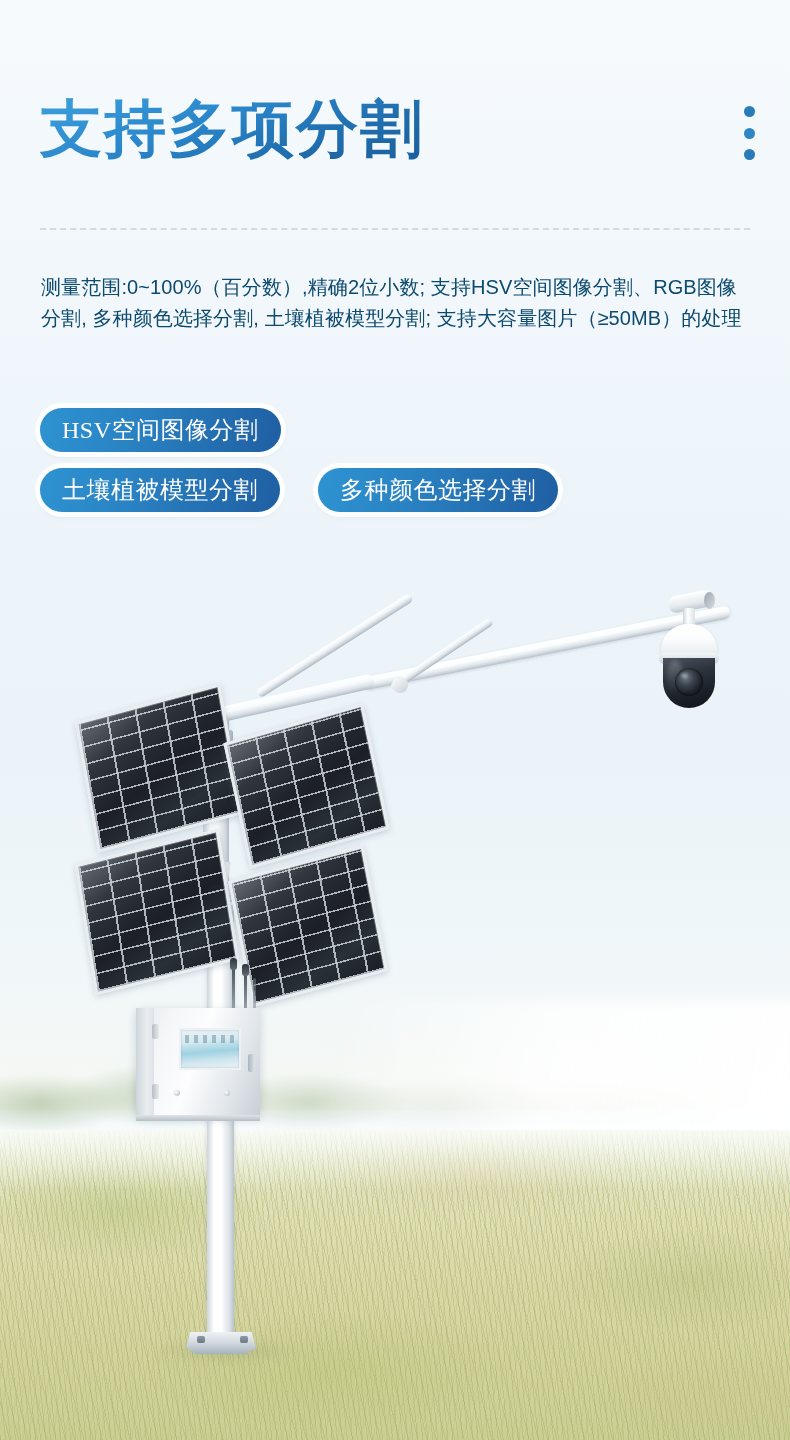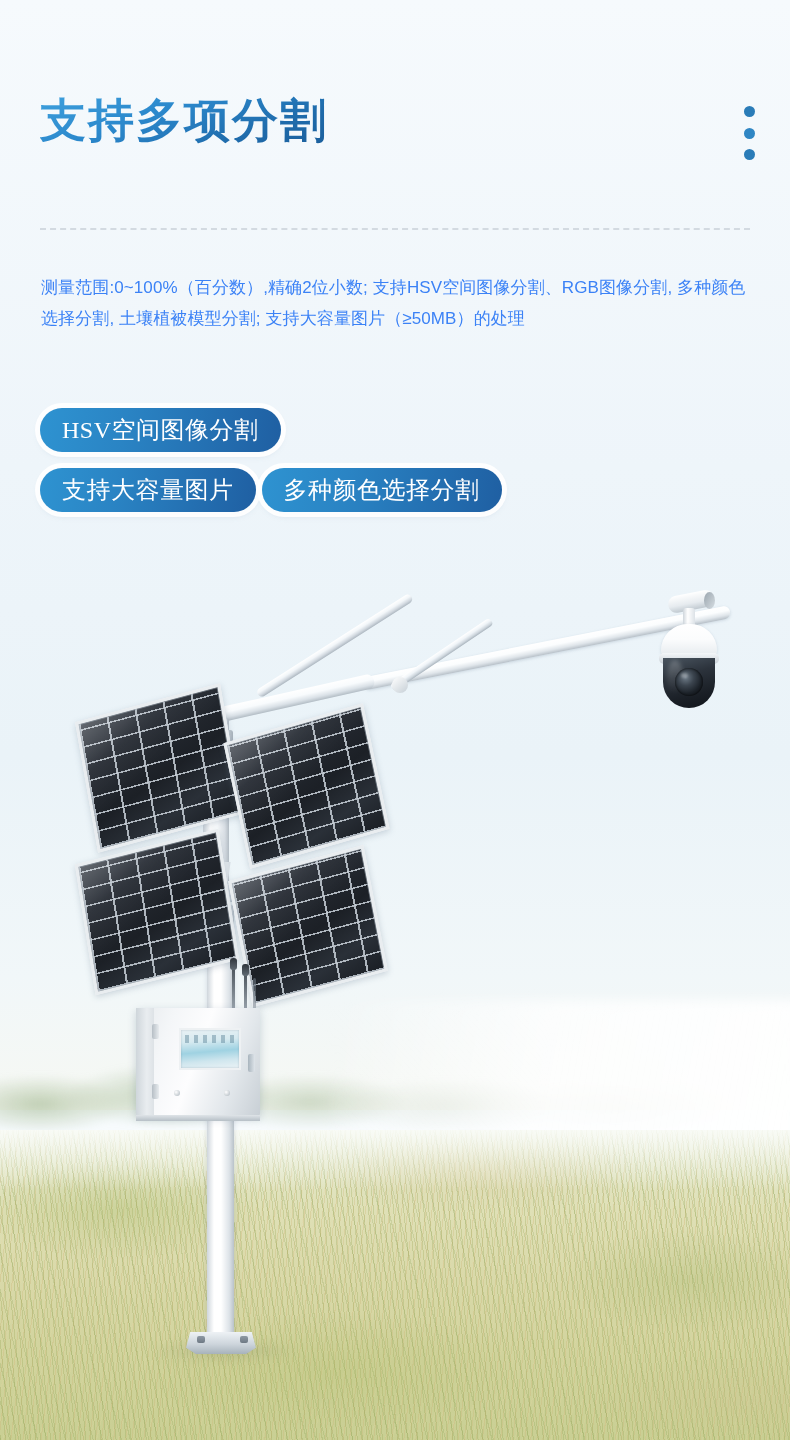--- a/index.html
+++ b/index.html
@@ -10,44 +10,44 @@
     overflow: hidden;
   }
   .page { position: relative; width: 790px; height: 1440px; overflow: hidden; background: #f7fbfd; }
 
   
   .header { position: absolute; top: 0; left: 0; width: 790px; height: 560px; z-index: 6; }
 
   .title {
     position: absolute; left: 40px; top: 96px;
     font-family: "Liberation Serif", "DejaVu Serif", serif;
-    font-size: 46px; font-weight: bold; letter-spacing: 2px;
+    font-size: 62px; font-weight: bold; letter-spacing: 2px;
     line-height: 1.08;
     background: linear-gradient(160deg, #3ea0dd 0%, #2b88cc 38%, #1f6bab 75%, #1b5f9c 100%);
     -webkit-background-clip: text; background-clip: text;
     -webkit-text-fill-color: transparent; color: transparent;
     white-space: nowrap;
   }
 
   .kebab { position: absolute; right: 34px; top: 106px; width: 14px; height: 54px;
            display: flex; flex-direction: column; justify-content: space-between; align-items: center; }
   .kebab i { display: block; width: 11px; height: 11px; border-radius: 50%; background: #2a7cb8; }
   .kebab i:nth-child(2) { background: #2f86c4; }
 
   .divider { position: absolute; left: 40px; top: 228px; width: 710px; height: 0;
              border-top: 2px dashed #d3dae1; }
 
   .desc {
     position: absolute; left: 41px; top: 272px; width: 715px;
-    font-size: 17px; line-height: 31px; color: #3b82f6;
+    font-size: 20px; line-height: 31px; color: #0c4a6e;
     letter-spacing: 0.1px;
   }
 
   .tags { position: absolute; left: 40px; top: 408px; width: 700px; }
-  .tag-row { display: flex; gap: 6px; margin-bottom: 16px; }
+  .tag-row { display: flex; gap: 38px; margin-bottom: 16px; }
   .tag {
     position: relative;
     display: inline-flex; align-items: center; justify-content: center;
     height: 44px; padding: 0 22px;
     border-radius: 24px;
     background: linear-gradient(100deg, #2e93d1 0%, #2a84c4 35%, #2470b2 70%, #1f5fa2 100%);
     color: #ffffff;
     font-family: "Liberation Serif", "DejaVu Serif", serif;
     font-size: 24px; font-weight: 500; letter-spacing: 0.5px;
     box-shadow: 0 0 0 5px rgba(255,255,255,0.92), 0 3px 7px rgba(120,150,180,0.28);
@@ -385,19 +385,19 @@
 
     <div class="divider"></div>
 
     <p class="desc">测量范围:0~100%（百分数）,精确2位小数; 支持HSV空间图像分割、RGB图像分割, 多种颜色选择分割, 土壤植被模型分割; 支持大容量图片（≥50MB）的处理</p>
 
     <div class="tags">
       <div class="tag-row">
         <span class="tag">HSV空间图像分割</span>
       </div>
       <div class="tag-row">
-        <span class="tag">支持大容量图片</span>
+        <span class="tag">土壤植被模型分割</span>
         <span class="tag">多种颜色选择分割</span>
       </div>
     </div>
   </div>
 
 </div>
 
 </body></html>

